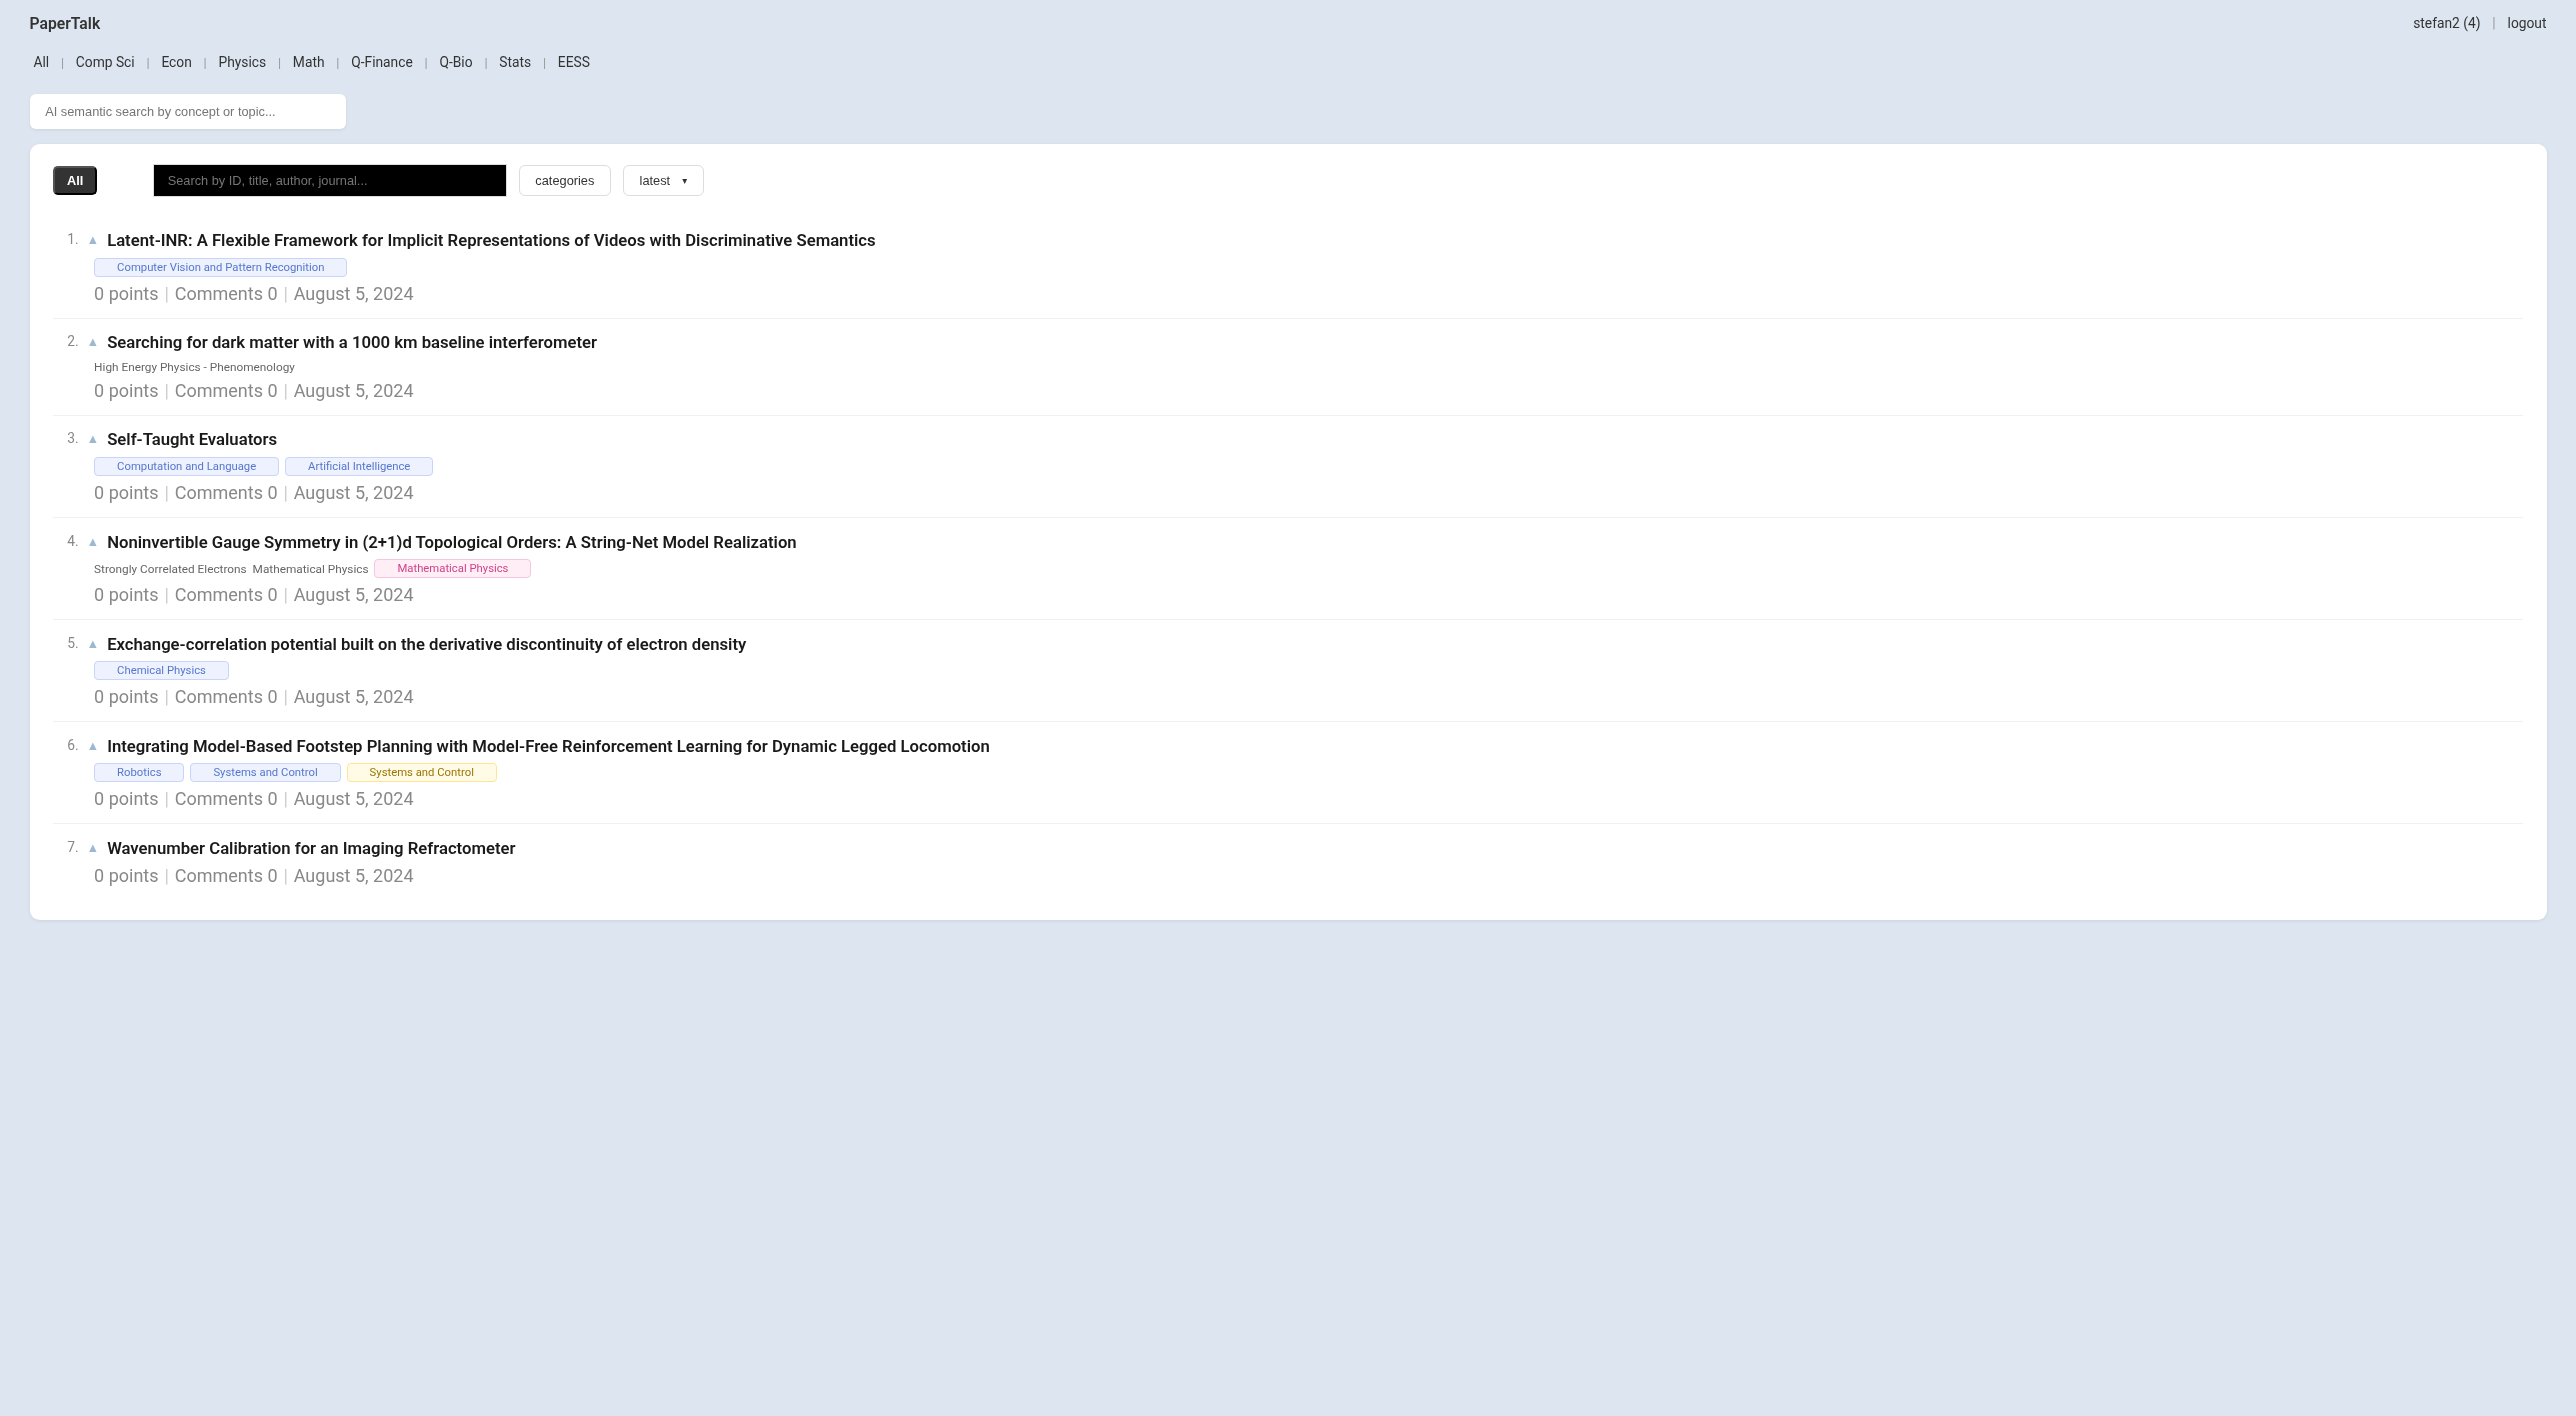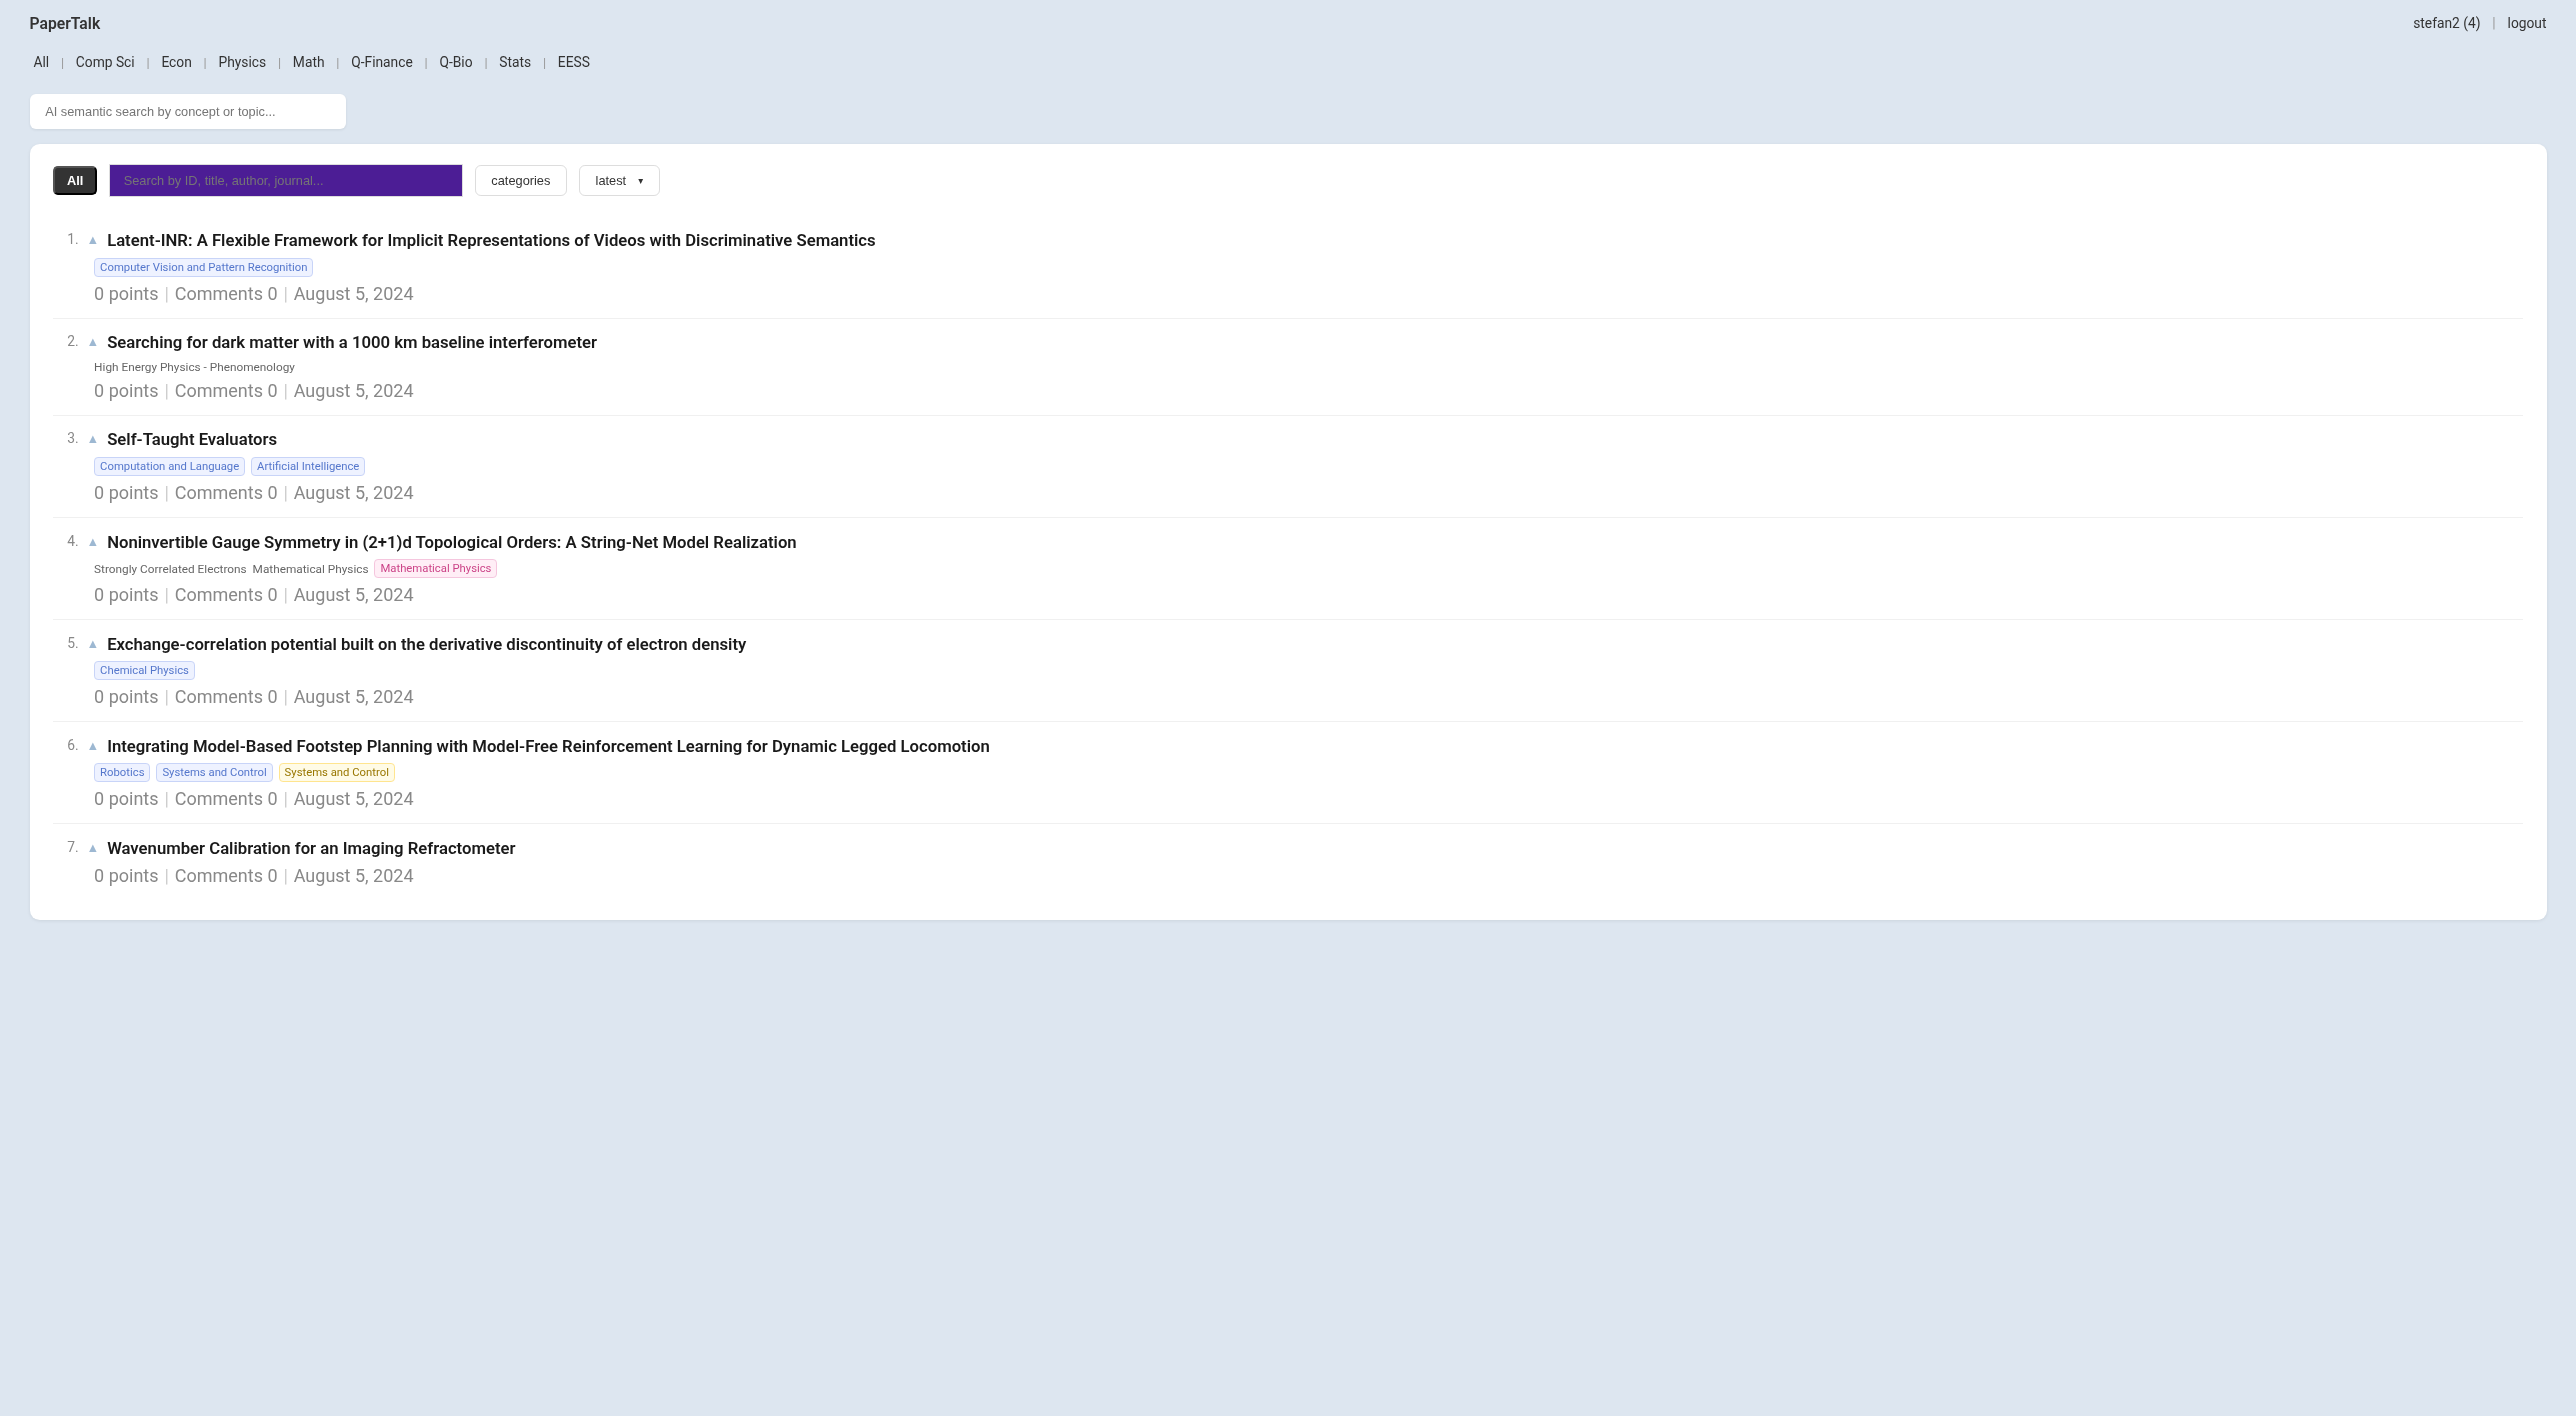--- a/index.html
+++ b/index.html
@@ -106,21 +106,22 @@
     }
     .filter-search-input {
       flex: 1;
       max-width: 354px;
       padding: 7.9px 13.8px;
       border: 1.5px solid #ddd;
       border-radius: 0;
       font-size: 12.8px;
       color: #888;
       outline: none;
-      background: #4c1d95;
+      background: #000000;
+      margin-left: 44px;
     }
     .filter-categories-btn {
       padding: 6.9px 15.7px;
       border: 1.5px solid #ddd;
       border-radius: 5.9px;
       background: white;
       font-size: 12.8px;
       color: #333;
       cursor: pointer;
     }
@@ -182,21 +183,21 @@
     }
     .paper-meta {
       display: flex;
       align-items: center;
       gap: 5.9px;
       margin-left: 41px;
       margin-bottom: 5.9px;
       flex-wrap: wrap;
     }
     .tag {
-      padding: 2px 5px;
+      padding: 2px 22px;
       border-radius: 3.9px;
       font-size: 11.3px;
       cursor: pointer;
     }
     .tag-blue {
       color: #5577cc;
       background: #eef2ff;
       border: 1px solid #c8d4f8;
     }
     .tag-gray {

